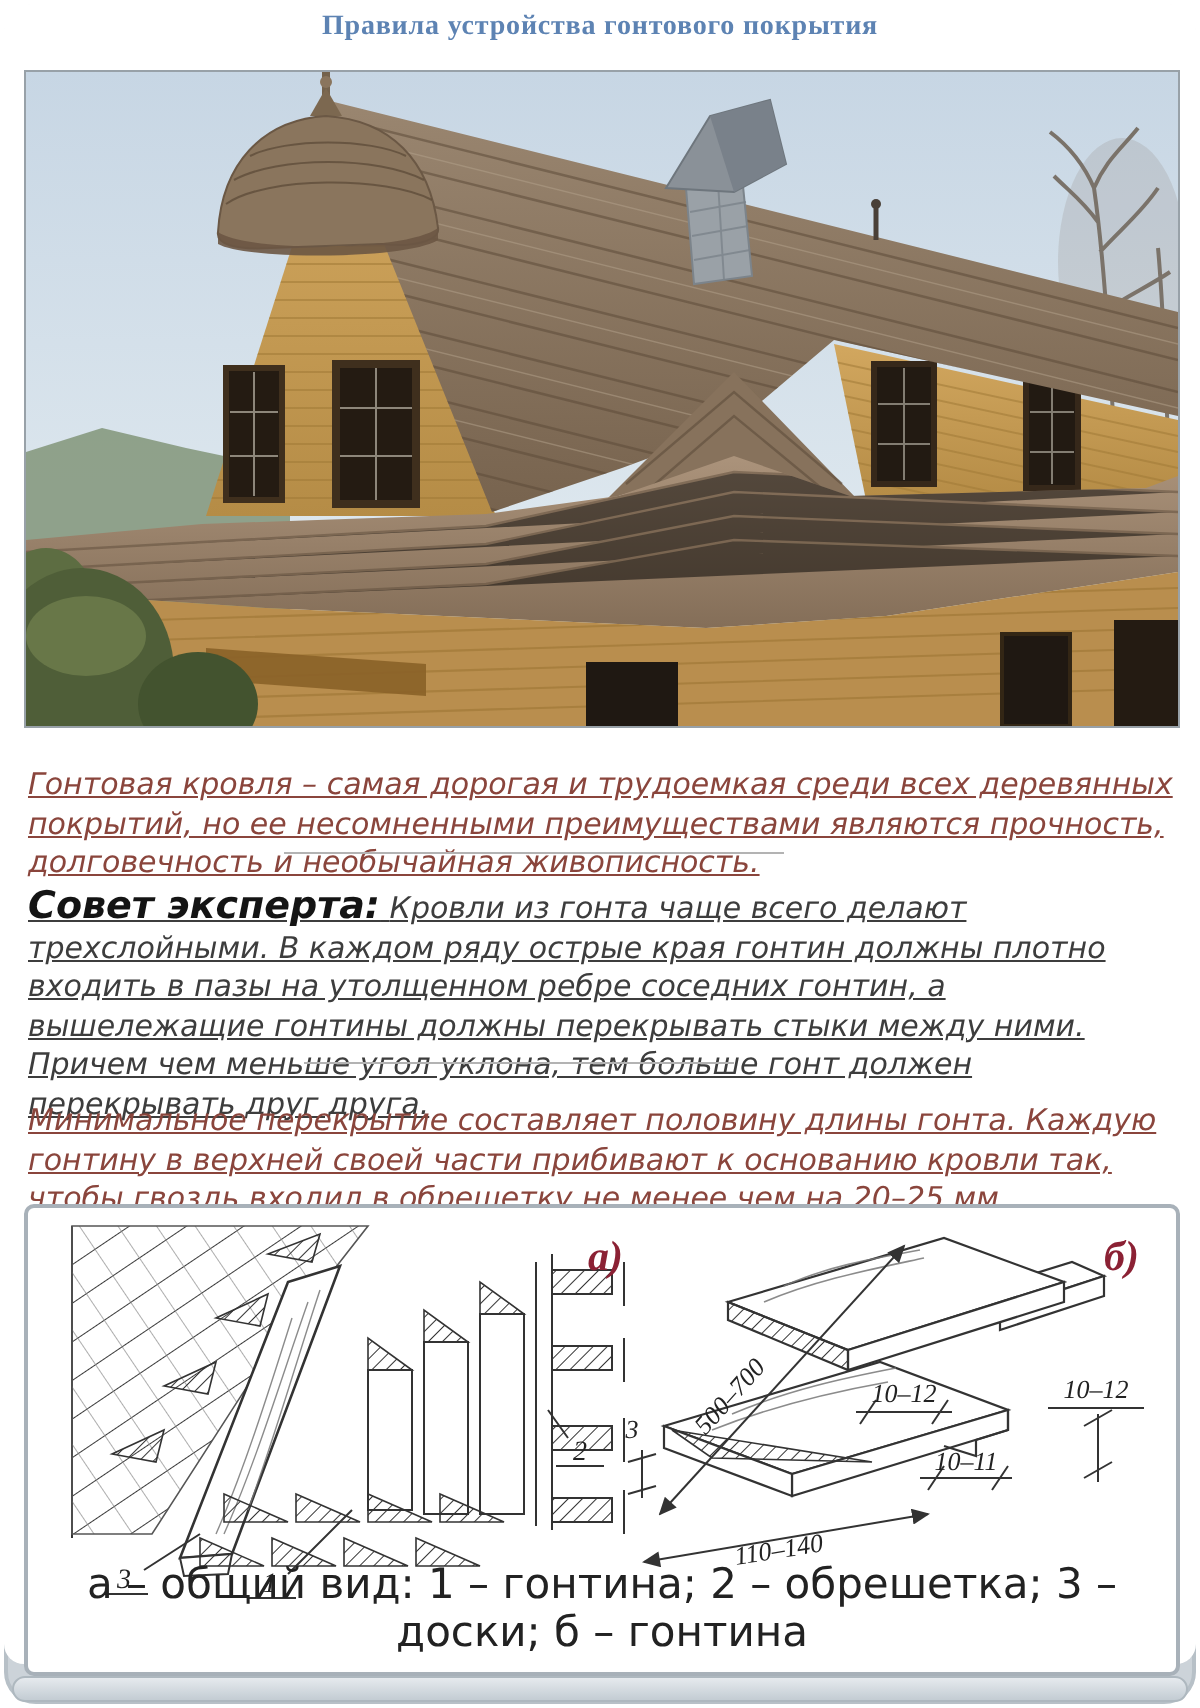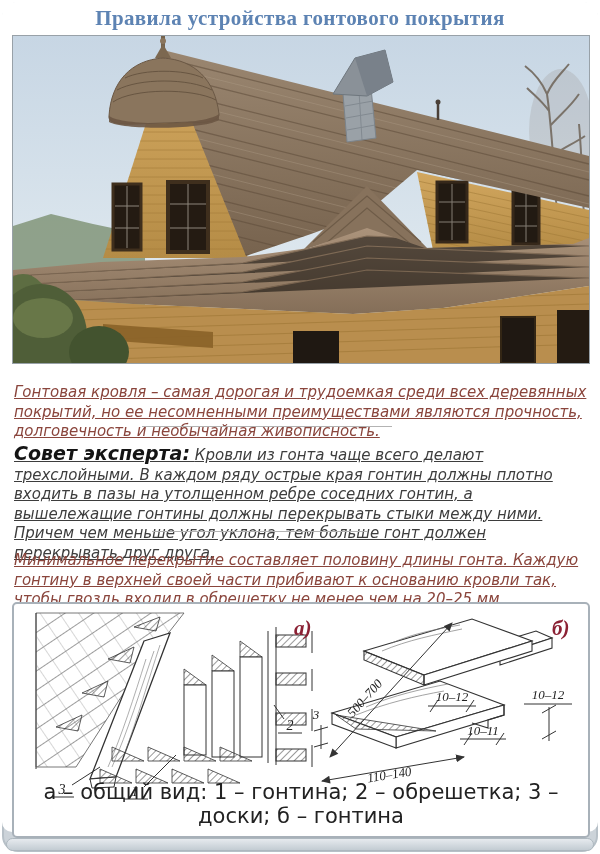--- a/index.html
+++ b/index.html
@@ -1,20 +1,20 @@
 <!DOCTYPE html>
 <html><head>
 <meta charset="utf-8">
 <style>
   html,body{margin:0;padding:0;background:#fff;}
   body{width:600px;height:854px;position:relative;font-family:"DejaVu Sans",sans-serif;overflow:hidden;}
   .outer-frame{position:absolute;inset:2px;border:2px solid #b7c0c7;border-radius:16px;background:#ccd3d9;}
   .card{position:absolute;left:2px;right:2px;top:2px;height:830px;background:#fff;border-radius:13px 13px 10px 10px;}
   .page-title{position:absolute;left:0;right:0;top:4px;text-align:center;
-    font-family:"Liberation Serif",serif;font-weight:bold;font-size:21px;letter-spacing:.4px;color:#5d83b3;}
+    font-family:"Liberation Serif",serif;font-weight:bold;font-size:14px;letter-spacing:.4px;color:#5d83b3;}
   .photo{position:absolute;left:10px;top:33px;width:578px;height:329px;border:1px solid #98a1a8;box-sizing:border-box;background:#d8e2ea;}
   .photo svg{display:block;width:100%;height:100%;}
   .para{position:absolute;left:12px;right:10px;font-style:italic;font-size:15px;line-height:19.5px;text-decoration:underline;}
   .maroon{color:#8a453c;font-weight:500;}
   .p-intro{top:366px;}
   .sep{position:absolute;border-top:1px solid #b3b3b3;height:0;}
   .sep1{top:424px;left:140px;width:250px;}
   .sep2{top:529px;left:150px;width:215px;}
   .p-expert{top:427px;color:#3d3d3d;}
   .p-expert b{font-size:19px;color:#141414;font-weight:bold;}

